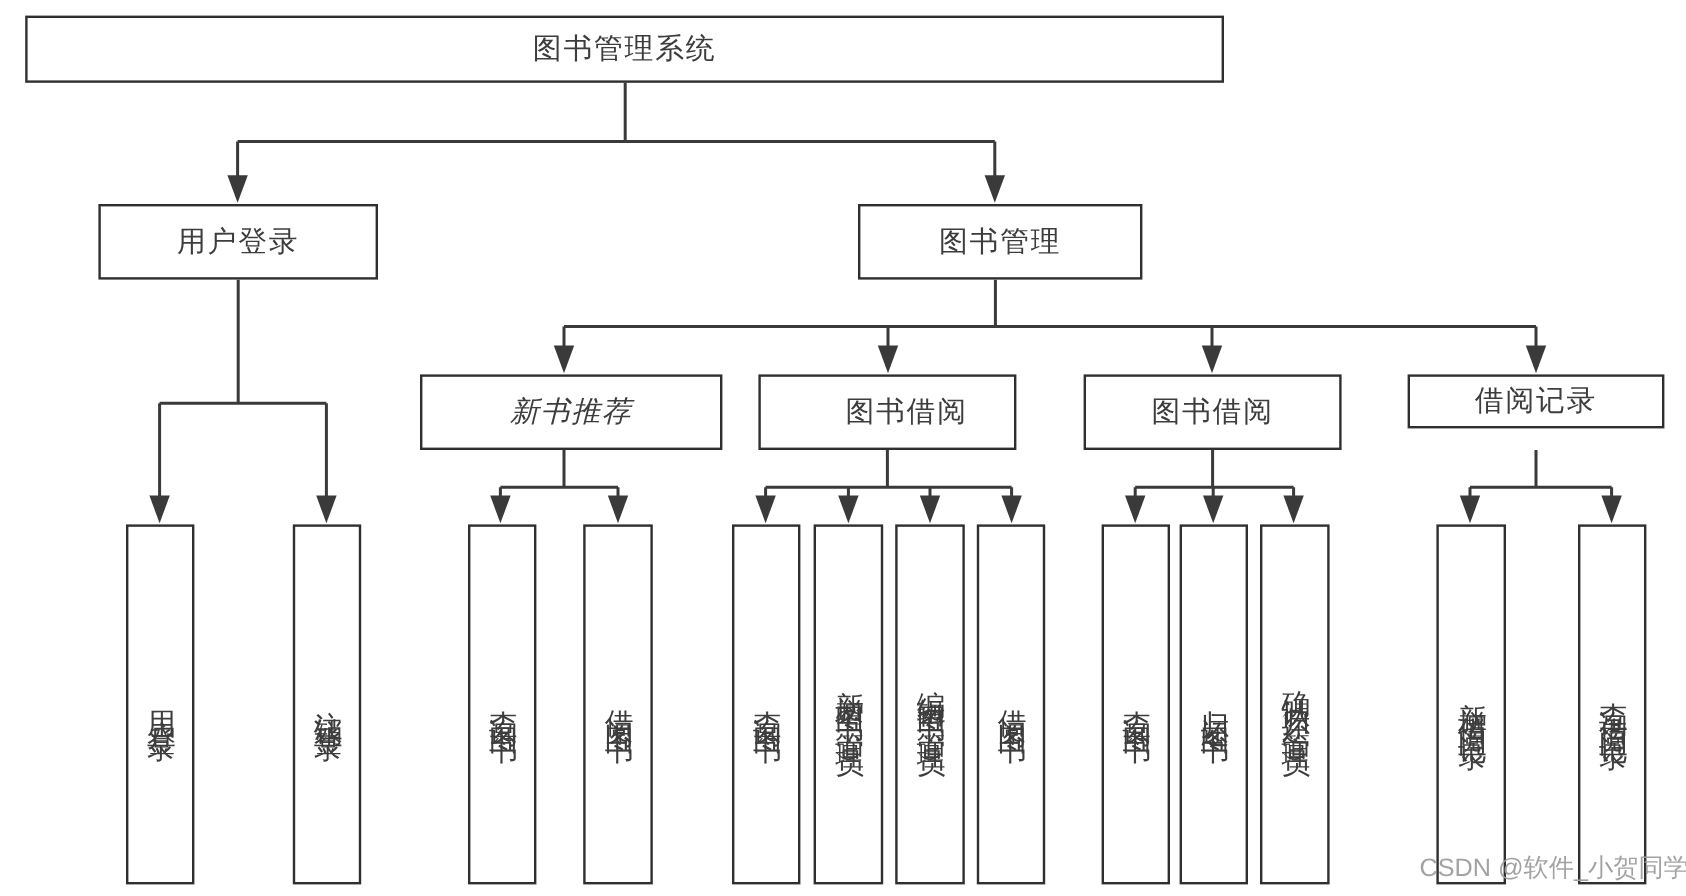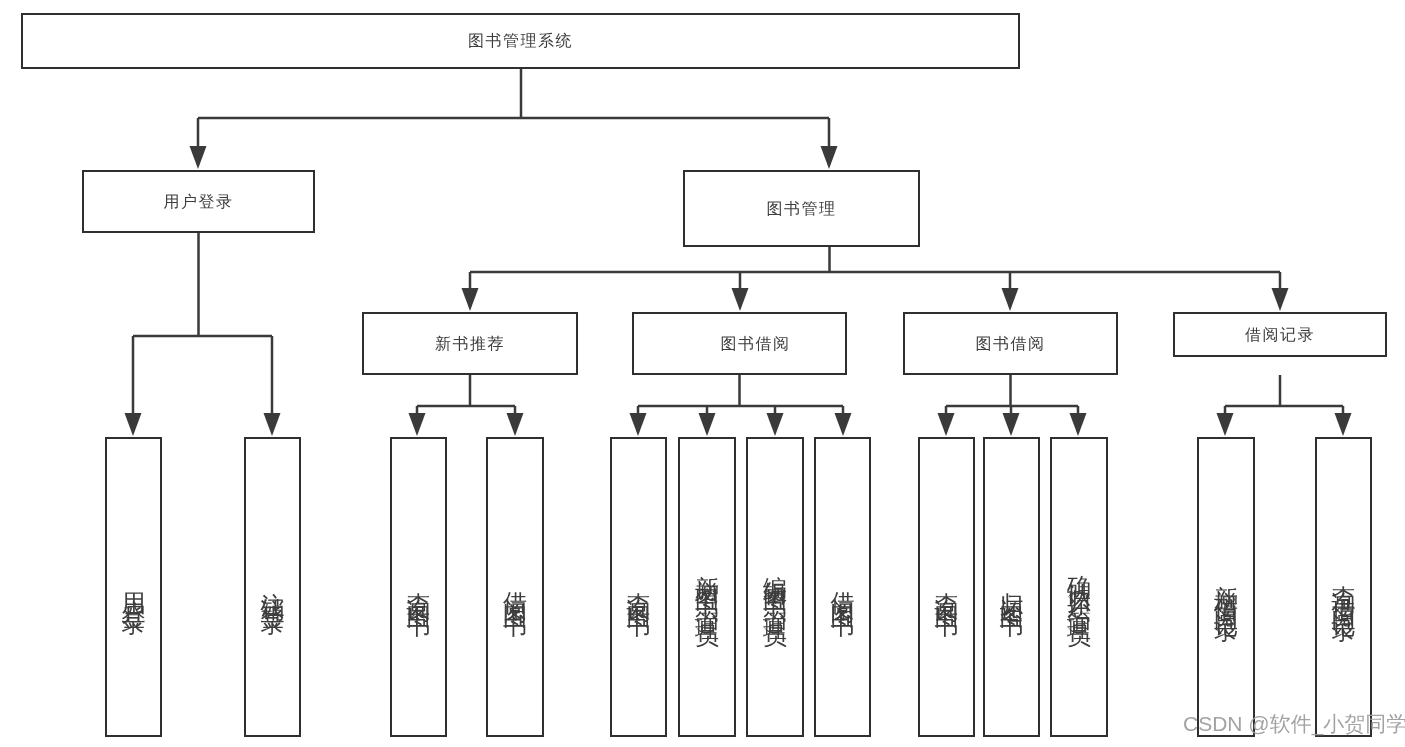--- a/index.html
+++ b/index.html
@@ -19,21 +19,21 @@
     position: absolute;
     box-sizing: border-box;
     background: #ffffff;
     border: 2.5px solid var(--box_border, #333333);
     display: flex;
     align-items: center;
     justify-content: center;
     color: var(--text, #3d3d3d);
   }
   .h-label {
-    font-size: 16px;
+    font-size: 24px;
     letter-spacing: 1.5px;
     line-height: 1;
     white-space: nowrap;
   }
   .v-label {
     writing-mode: vertical-lr;
     text-orientation: mixed;
     font-size: 24px;
     letter-spacing: 7px;
     line-height: 1;
@@ -99,25 +99,25 @@
     </g>
   </svg>
 
   <div class="node" style="left:21px; top:13px; width:999px; height:56px;">
     <span class="h-label">图书管理系统</span>
   </div>
 
   <div class="node" style="left:82px; top:170px; width:233px; height:63px;">
     <span class="h-label">用户登录</span>
   </div>
-  <div class="node" style="left:683px; top:170px; width:237px; height:77px;">
+  <div class="node" style="left:715px; top:170px; width:237px; height:63px;">
     <span class="h-label">图书管理</span>
   </div>
 
-  <div class="node" style="left:362px; top:312px; width:216px; height:63px;">
+  <div class="node" style="left:350px; top:312px; width:252px; height:63px;font-style:italic;">
     <span class="h-label">新书推荐</span>
   </div>
   <div class="node" style="left:632px; top:312px; width:215px; height:63px;padding-left:32px;">
     <span class="h-label">图书借阅</span>
   </div>
   <div class="node" style="left:903px; top:312px; width:215px; height:63px;">
     <span class="h-label">图书借阅</span>
   </div>
   <div class="node" style="left:1173px; top:312px; width:214px; height:45px;">
     <span class="h-label">借阅记录</span>

